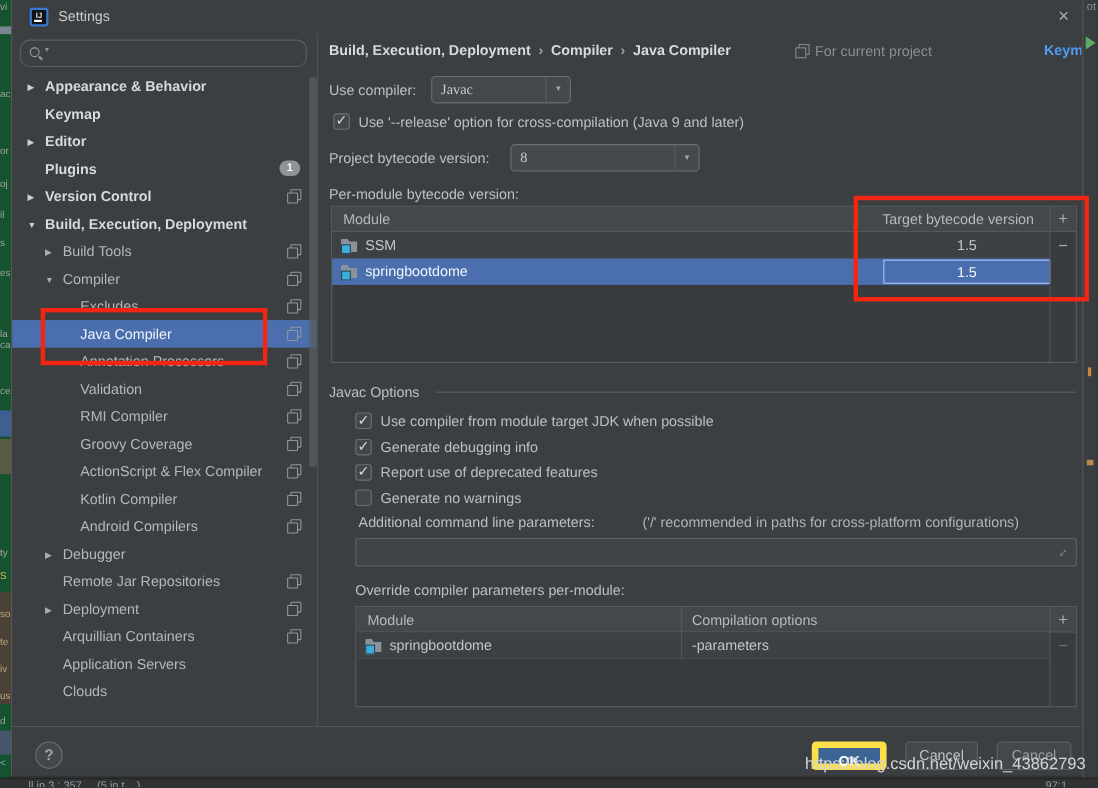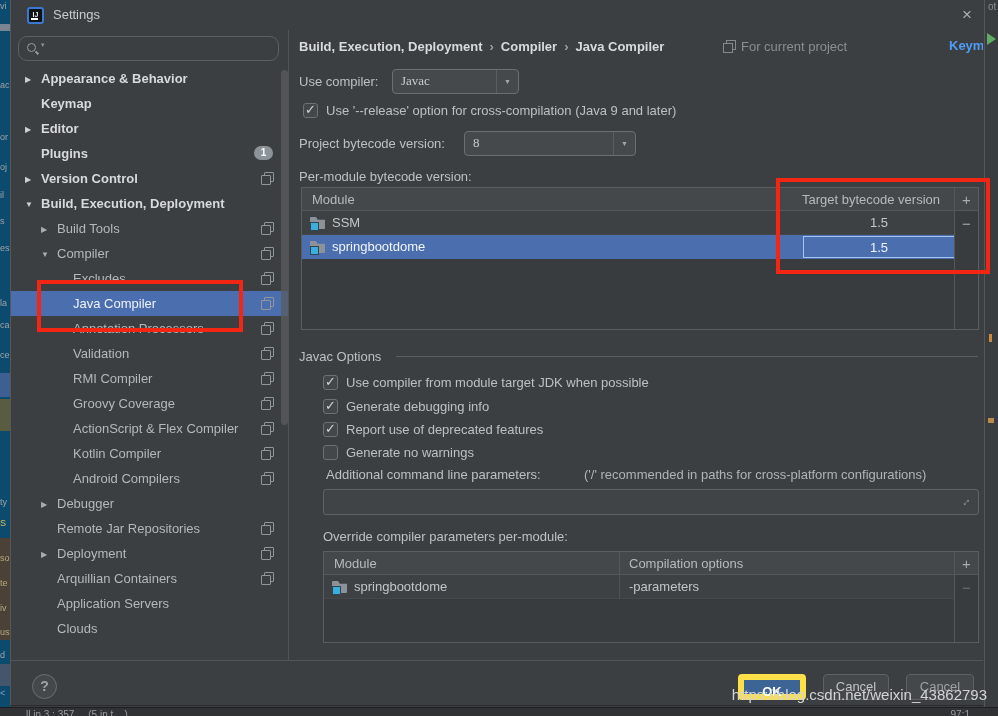--- a/index.html
+++ b/index.html
@@ -2,21 +2,21 @@
 <html><head>
 <meta charset="utf-8">
 <style>
   * { margin:0; padding:0; box-sizing:border-box; }
   html,body { width:998px; height:716px; overflow:hidden; background:#2b2b2b;
     font-family:"Liberation Sans","DejaVu Sans",sans-serif; }
   .abs { position:absolute; }
   #stage { position:relative; width:998px; height:716px; background:#3c3f41; }
 
   
-  #left-sliver { left:0; top:0; width:10px; height:716px; background:#0c4a6e; overflow:hidden; z-index:1;}
+  #left-sliver { left:0; top:0; width:10px; height:716px; background:#14532d; overflow:hidden; z-index:1;}
   #left-sliver span { position:absolute; left:0; font-size:9px; color:#9fa3a6; }
   .patch { position:absolute; left:0; width:10px; }
   #right-sliver { left:984px; top:0; width:14px; height:716px; background:#3a3d3f; border-left:1px solid #55585a; overflow:hidden; z-index:1;}
   .runtri { position:absolute; left:2px; top:33px; width:0; height:0;
     border-left:9px solid #5fad65; border-top:6px solid transparent; border-bottom:6px solid transparent; }
 
   
   #dialog { left:10px; top:0; width:973px; height:706px; background:#3c3f41;
     border-left:1px solid #55585a; border-bottom:1px solid #2a2b2c; z-index:2; overflow:hidden;}
 
@@ -121,21 +121,21 @@
   <div id="left-sliver" class="abs">
     <span style="top:1px">vi</span>
     <i class="patch" style="top:24px;height:7px;background:#7b8591"></i>
     <span style="top:80px">ac</span>
     <span style="top:132px">or</span>
     <span style="top:162px">oj</span>
     <span style="top:190px">il</span>
     <span style="top:216px">s</span>
     <span style="top:243px">es</span>
     <span style="top:298px">la</span>
-    <span style="top:320px">ca</span>
+    <span style="top:308px">ca</span>
     <span style="top:350px">ce</span>
     <i class="patch" style="top:373px;height:24px;background:#3d5f92"></i>
     <i class="patch" style="top:399px;height:32px;background:#5a5c42"></i>
     <span style="top:497px">ty</span>
     <span style="top:518px;color:#d8c05c">S</span>
     <i class="patch" style="top:538px;height:102px;background:#4b4136"></i>
     <span style="top:553px;color:#b8a77f">so</span>
     <span style="top:578px;color:#b8a77f">te</span>
     <span style="top:603px;color:#b8a77f">iv</span>
     <span style="top:627px;color:#b8a77f">us</span>

